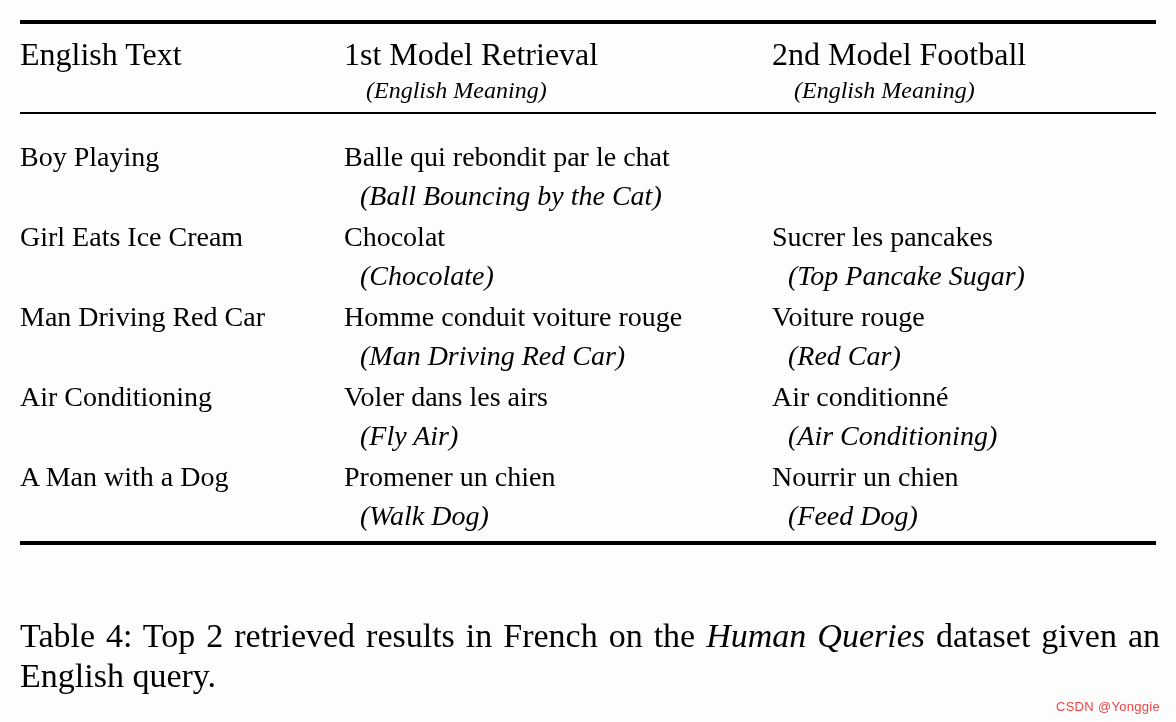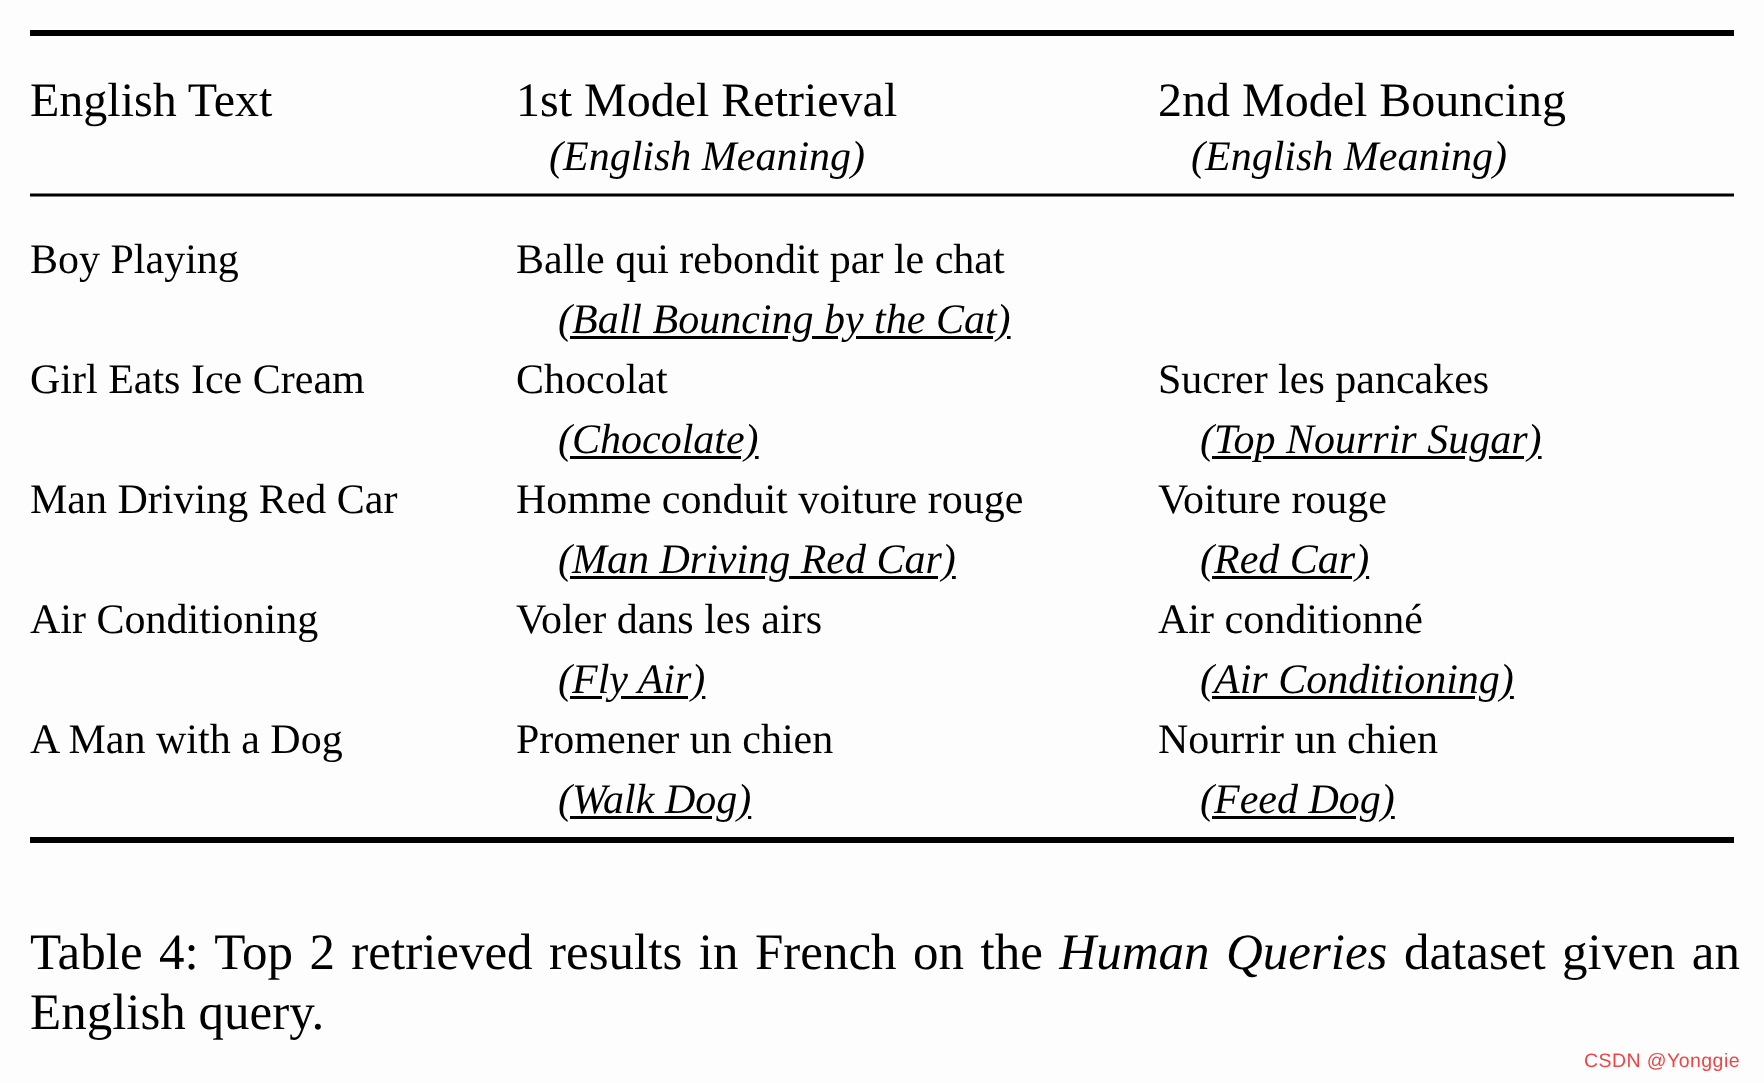--- a/index.html
+++ b/index.html
@@ -42,42 +42,42 @@
 
   .rule {
     background: #000;
     width: 100%;
   }
   .rule-thick { height: 4px; }
   .rule-thin  { height: 2px; }
 
   
   #table-header {
-    padding-top: 22px;
+    padding-top: 10px;
     padding-bottom: 6px;
   }
 
   .row {
     display: flex;
     align-items: flex-start;
   }
 
   .col1 { width: 324px; flex: 0 0 324px; }
   .col2 { width: 428px; flex: 0 0 428px; }
   .col3 { width: 384px; flex: 0 0 384px; }
 
   .head-cell {
     font-size: 32px;
     line-height: 1.28;
   }
   .head-cell .sub {
     font-style: italic;
     font-weight: 400;
     display: block;
-    font-size: 28px;
+    font-size: 24px;
     margin-left: 22px;
   }
 
   
   #table-body {
     padding-top: 23px;
     padding-bottom: 4px;
   }
 
   .body-row {
@@ -88,22 +88,21 @@
 
   .cell {
     font-size: 28px;
     line-height: 1.42;
     white-space: nowrap;
   }
   .cell .native { display: block; }
   .cell .gloss {
     display: block;
     font-style: italic;
-    margin-left: 28px;
-    text-decoration: underline;
+    margin-left: 16px;
   }
 
   
   #caption {
     position: absolute;
     left: 20px;
     top: 616px;
     width: 1140px;
     font-size: 34px;
     line-height: 1.18;
@@ -138,21 +137,21 @@
     <div id="table-header">
       <div class="row">
         <div class="head-cell col1">
           <span>English Text</span>
         </div>
         <div class="head-cell col2">
           <span>1st Model Retrieval</span>
           <span class="sub">(English Meaning)</span>
         </div>
         <div class="head-cell col3">
-          <span>2nd Model Bouncing</span>
+          <span>2nd Model Football</span>
           <span class="sub">(English Meaning)</span>
         </div>
       </div>
     </div>
 
     <div class="rule rule-thin"></div>
 
     <div id="table-body">
 
       <div class="body-row">
@@ -168,21 +167,21 @@
       <div class="body-row">
         <div class="cell col1">
           <span class="native">Girl Eats Ice Cream</span>
         </div>
         <div class="cell col2">
           <span class="native">Chocolat</span>
           <span class="gloss">(Chocolate)</span>
         </div>
         <div class="cell col3">
           <span class="native">Sucrer les pancakes</span>
-          <span class="gloss">(Top Nourrir Sugar)</span>
+          <span class="gloss">(Top Pancake Sugar)</span>
         </div>
       </div>
 
       <div class="body-row">
         <div class="cell col1">
           <span class="native">Man Driving Red Car</span>
         </div>
         <div class="cell col2">
           <span class="native">Homme conduit voiture rouge</span>
           <span class="gloss">(Man Driving Red Car)</span>

